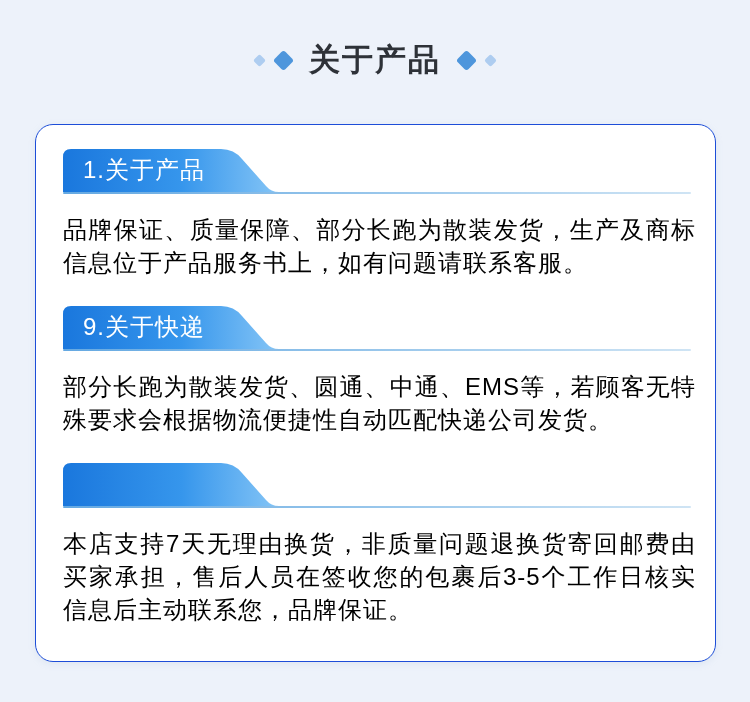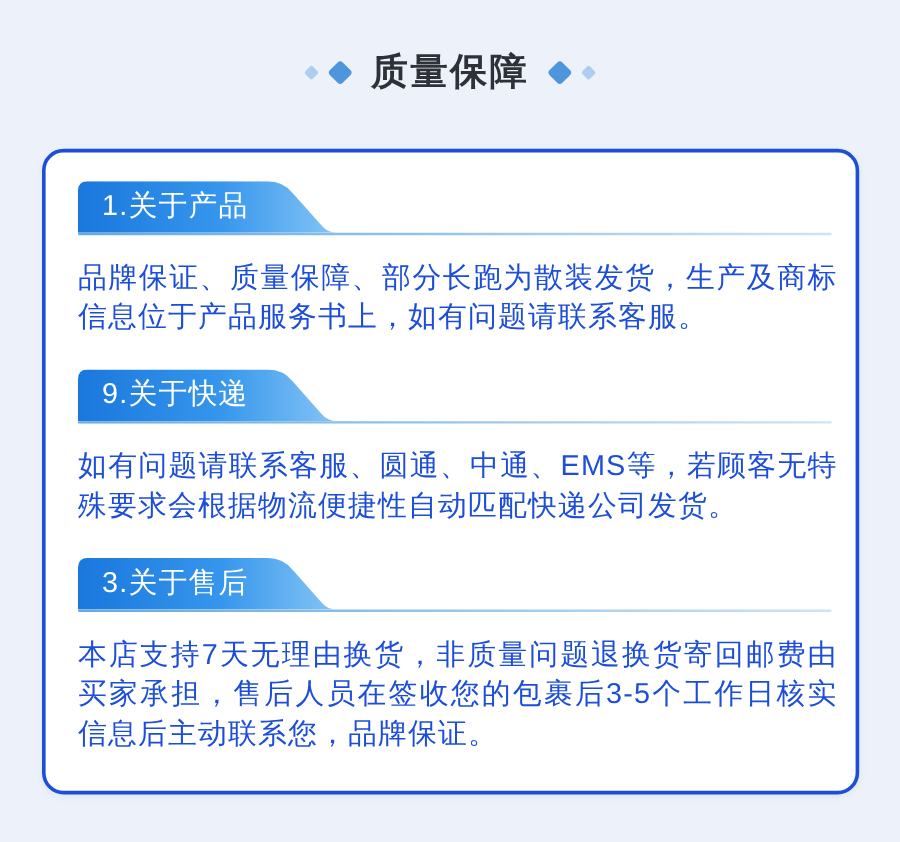--- a/index.html
+++ b/index.html
@@ -24,21 +24,21 @@
     font-size:31px;font-weight:700;color:#2e3238;
     letter-spacing:2px;margin:0 18px;line-height:40px;
   }
 
   
   .card{
     box-sizing:border-box;
     width:681px;height:538px;
     margin:44px 0 0 35px;
     background:#ffffff;
-    border:3px solid #1d4ed8;
+    border:1px solid #1d4ed8;
     border-radius:18px;
     padding:24px 24px 0 27px;
     box-shadow:0 2px 6px rgba(180,200,225,0.25);
   }
 
   
   .section + .section{margin-top:27px;}
   .section-header{position:relative;height:45px;width:628px;}
   .ribbon-svg{position:absolute;left:0;top:0;width:225px;height:43px;display:block;}
   .header-line{
@@ -46,21 +46,21 @@
     background:linear-gradient(to right,#65a9e2 0%,#9dc9ec 55%,#cfe4f4 100%);
     border-radius:1px;
   }
   .header-label{
     position:absolute;left:20px;top:0;height:43px;
     line-height:42px;color:#ffffff;font-size:24px;letter-spacing:1px;
     z-index:2;white-space:nowrap;
   }
   .section-body{
     width:633px;margin:19px 0 0 0;
-    font-size:24px;line-height:33px;color:#1d4ed8;
+    font-size:24px;line-height:33px;color:#000000;
     letter-spacing:1px;text-align:justify;text-justify:inter-ideograph;
   }
   .defs-holder{position:absolute;width:0;height:0;overflow:hidden;}
 </style>
 </head>
 <body>
 
 <div class="page">
 
   <svg class="defs-holder" aria-hidden="true">
@@ -71,21 +71,21 @@
         <stop offset="1" stop-color="#85c5f6"></stop>
       </linearGradient>
     </defs>
   </svg>
 
   <div class="title-row">
     <span class="decor-group">
       <span class="diamond small"></span>
       <span class="diamond big"></span>
     </span>
-    <h1 class="page-title">质量保障</h1>
+    <h1 class="page-title">关于产品</h1>
     <span class="decor-group">
       <span class="diamond big"></span>
       <span class="diamond small"></span>
     </span>
   </div>
 
   <div class="card">
 
     <div class="section">
       <div class="section-header">
@@ -99,28 +99,27 @@
     </div>
 
     <div class="section">
       <div class="section-header">
         <div class="header-line"></div>
         <svg class="ribbon-svg" viewBox="0 0 225 43" preserveAspectRatio="none">
           <path d="M 8 0 H 158 Q 171 0 179 10 L 203 37 Q 208 43 216 43 L 0 43 L 0 8 Q 0 0 8 0 Z" fill="url(#ribbonGrad)"></path>
         </svg>
         <span class="header-label">9.关于快递</span>
       </div>
-      <p class="section-body">如有问题请联系客服、圆通、中通、EMS等，若顾客无特殊要求会根据物流便捷性自动匹配快递公司发货。</p>
+      <p class="section-body">部分长跑为散装发货、圆通、中通、EMS等，若顾客无特殊要求会根据物流便捷性自动匹配快递公司发货。</p>
     </div>
 
     <div class="section">
       <div class="section-header">
         <div class="header-line"></div>
         <svg class="ribbon-svg" viewBox="0 0 225 43" preserveAspectRatio="none">
           <path d="M 8 0 H 158 Q 171 0 179 10 L 203 37 Q 208 43 216 43 L 0 43 L 0 8 Q 0 0 8 0 Z" fill="url(#ribbonGrad)"></path>
         </svg>
-        <span class="header-label">3.关于售后</span>
       </div>
       <p class="section-body">本店支持7天无理由换货，非质量问题退换货寄回邮费由买家承担，售后人员在签收您的包裹后3-5个工作日核实信息后主动联系您，品牌保证。</p>
     </div>
 
   </div>
 </div>
 
 </body></html>

